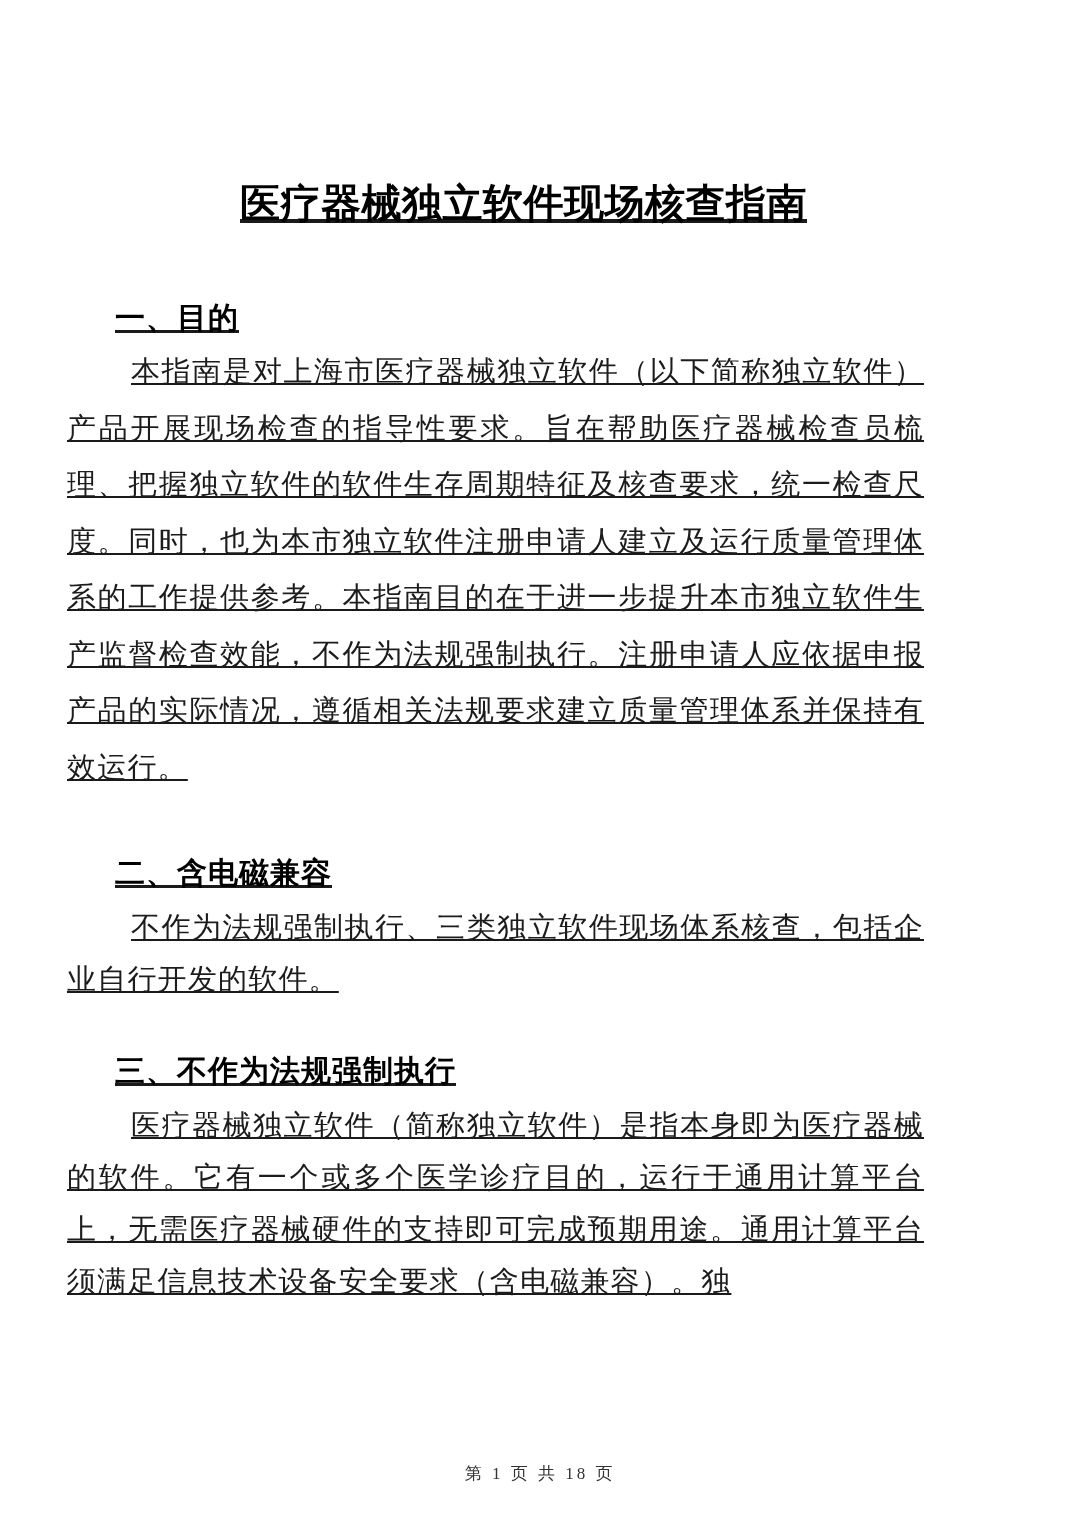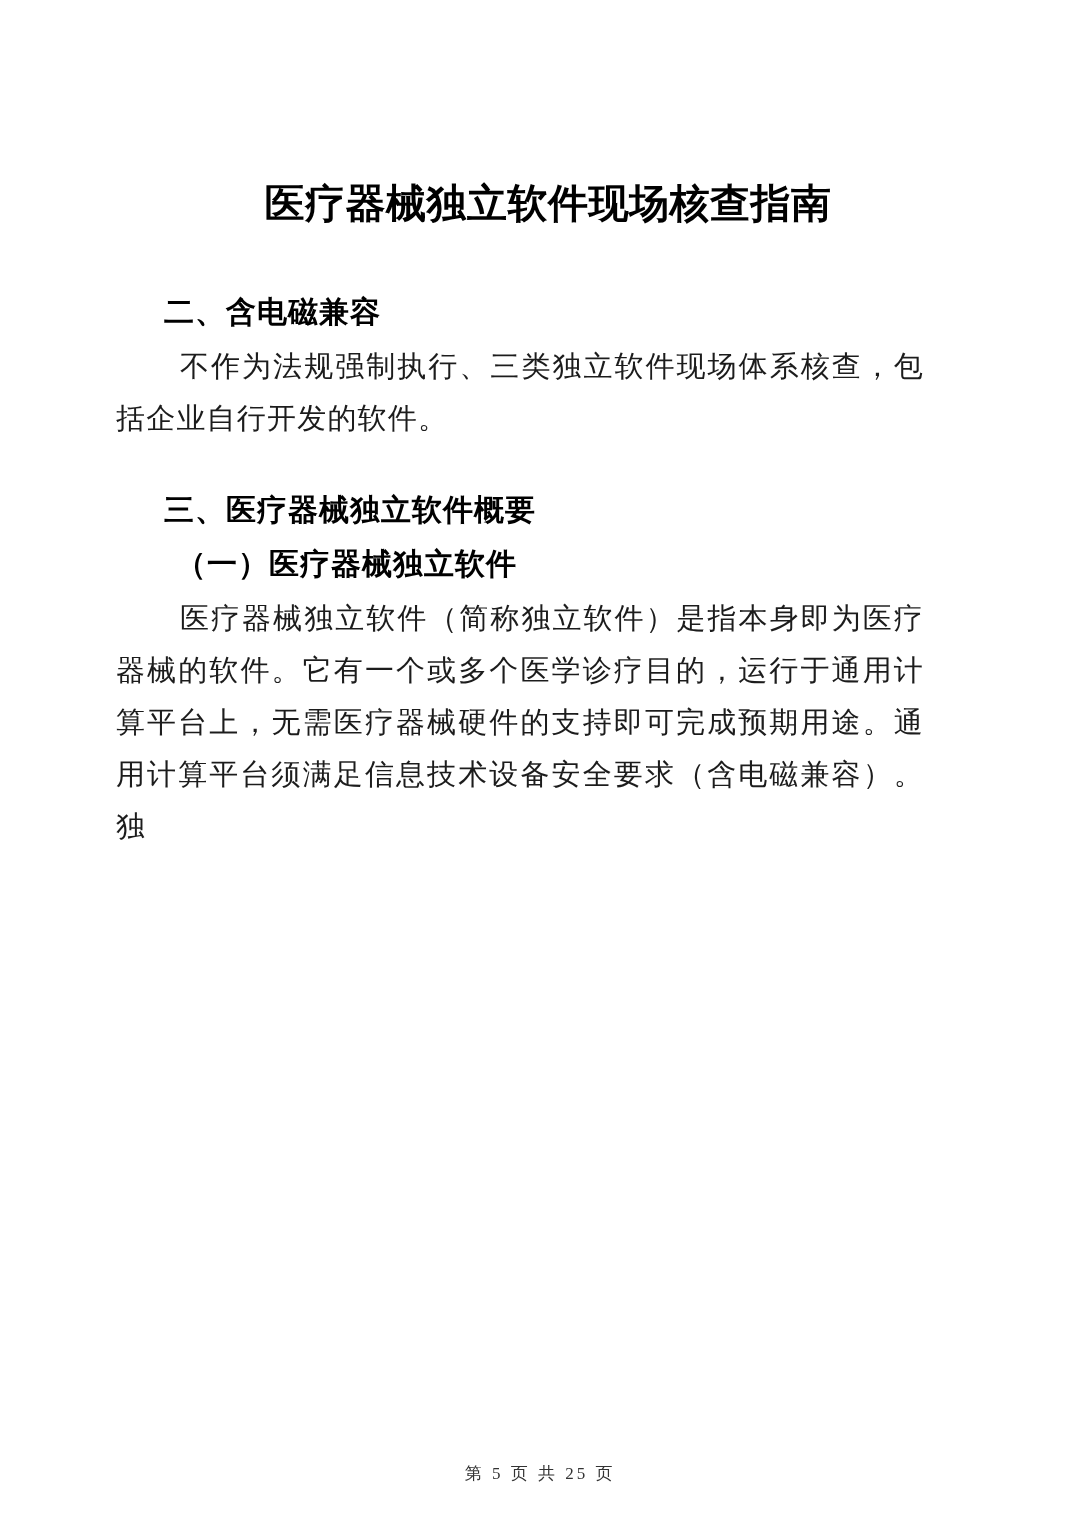--- a/index.html
+++ b/index.html
@@ -11,21 +11,22 @@
     color: #1a1a1a;
   }
   .page {
     position: relative;
     width: 1080px;
     height: 1527px;
     background: #ffffff;
     overflow: hidden;
   }
   .content {
-    padding: 0 156px 0 116px;
+    padding: 0 156px 0 67px;
+    text-decoration: underline;
   }
   .doc-title {
     margin-top: 172px;
     font-family: "Liberation Sans", sans-serif;
     font-weight: bold;
     font-size: 40px;
     line-height: 62px;
     color: #000000;
     text-align: center;
     text-indent: 56px;
@@ -78,28 +79,31 @@
   }
 </style>
 </head>
 <body>
 
 <div class="page">
   <div class="content">
 
     <h1 class="doc-title">医疗器械独立软件现场核查指南</h1>
 
+    <section>
+      <h2 class="sec-heading h-purpose">一、目的</h2>
+      <p class="body-para p-lg">本指南是对上海市医疗器械独立软件（以下简称独立软件）产品开展现场检查的指导性要求。旨在帮助医疗器械检查员梳理、把握独立软件的软件生存周期特征及核查要求，统一检查尺度。同时，也为本市独立软件注册申请人建立及运行质量管理体系的工作提供参考。本指南目的在于进一步提升本市独立软件生产监督检查效能，不作为法规强制执行。注册申请人应依据申报产品的实际情况，遵循相关法规要求建立质量管理体系并保持有效运行。</p>
+    </section>
 
     <section>
       <h2 class="sec-heading h-scope">二、含电磁兼容</h2>
       <p class="body-para p-md">不作为法规强制执行、三类独立软件现场体系核查，包括企业自行开发的软件。</p>
     </section>
 
     <section>
-      <h2 class="sec-heading h-overview">三、医疗器械独立软件概要</h2>
-      <h3 class="sub-heading">（一）医疗器械独立软件</h3>
+      <h2 class="sec-heading h-overview">三、不作为法规强制执行</h2>
       <p class="body-para p-md">医疗器械独立软件（简称独立软件）是指本身即为医疗器械的软件。它有一个或多个医学诊疗目的，运行于通用计算平台上，无需医疗器械硬件的支持即可完成预期用途。通用计算平台须满足信息技术设备安全要求（含电磁兼容）。独</p>
     </section>
 
   </div>
 
-  <div class="page-footer">第 5 页 共 25 页</div>
+  <div class="page-footer">第 1 页 共 18 页</div>
 </div>
 
 </body></html>

